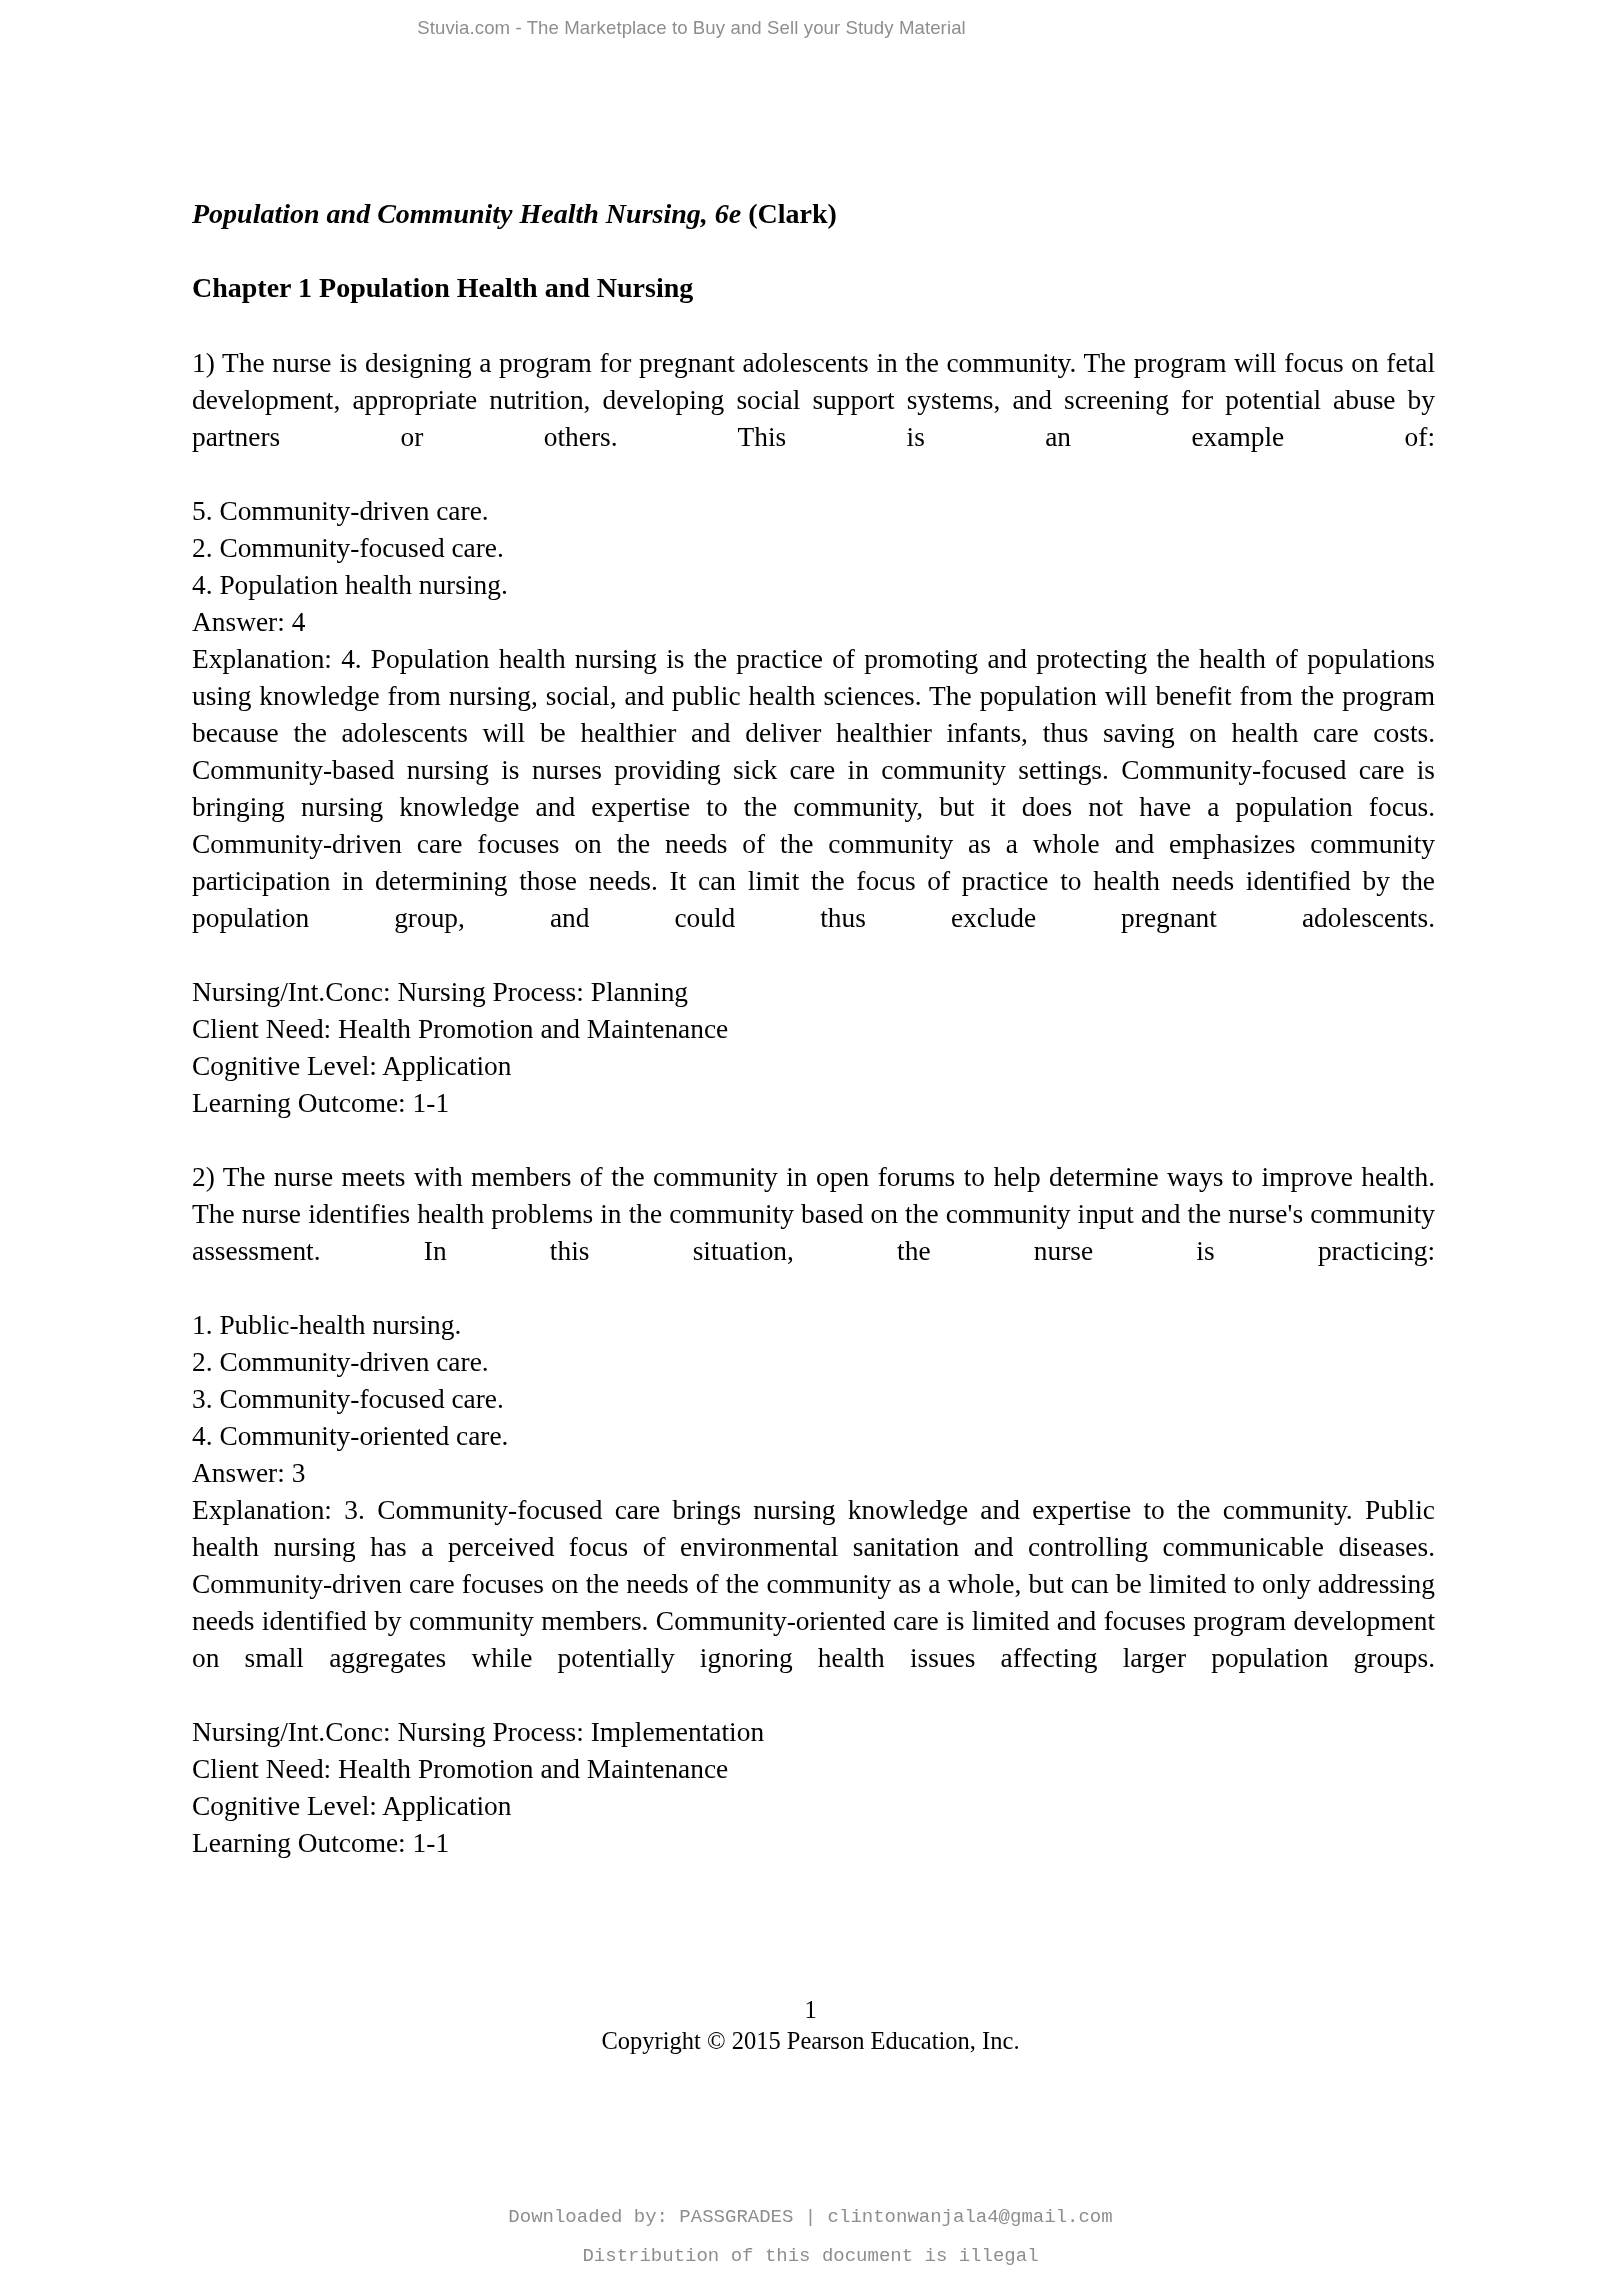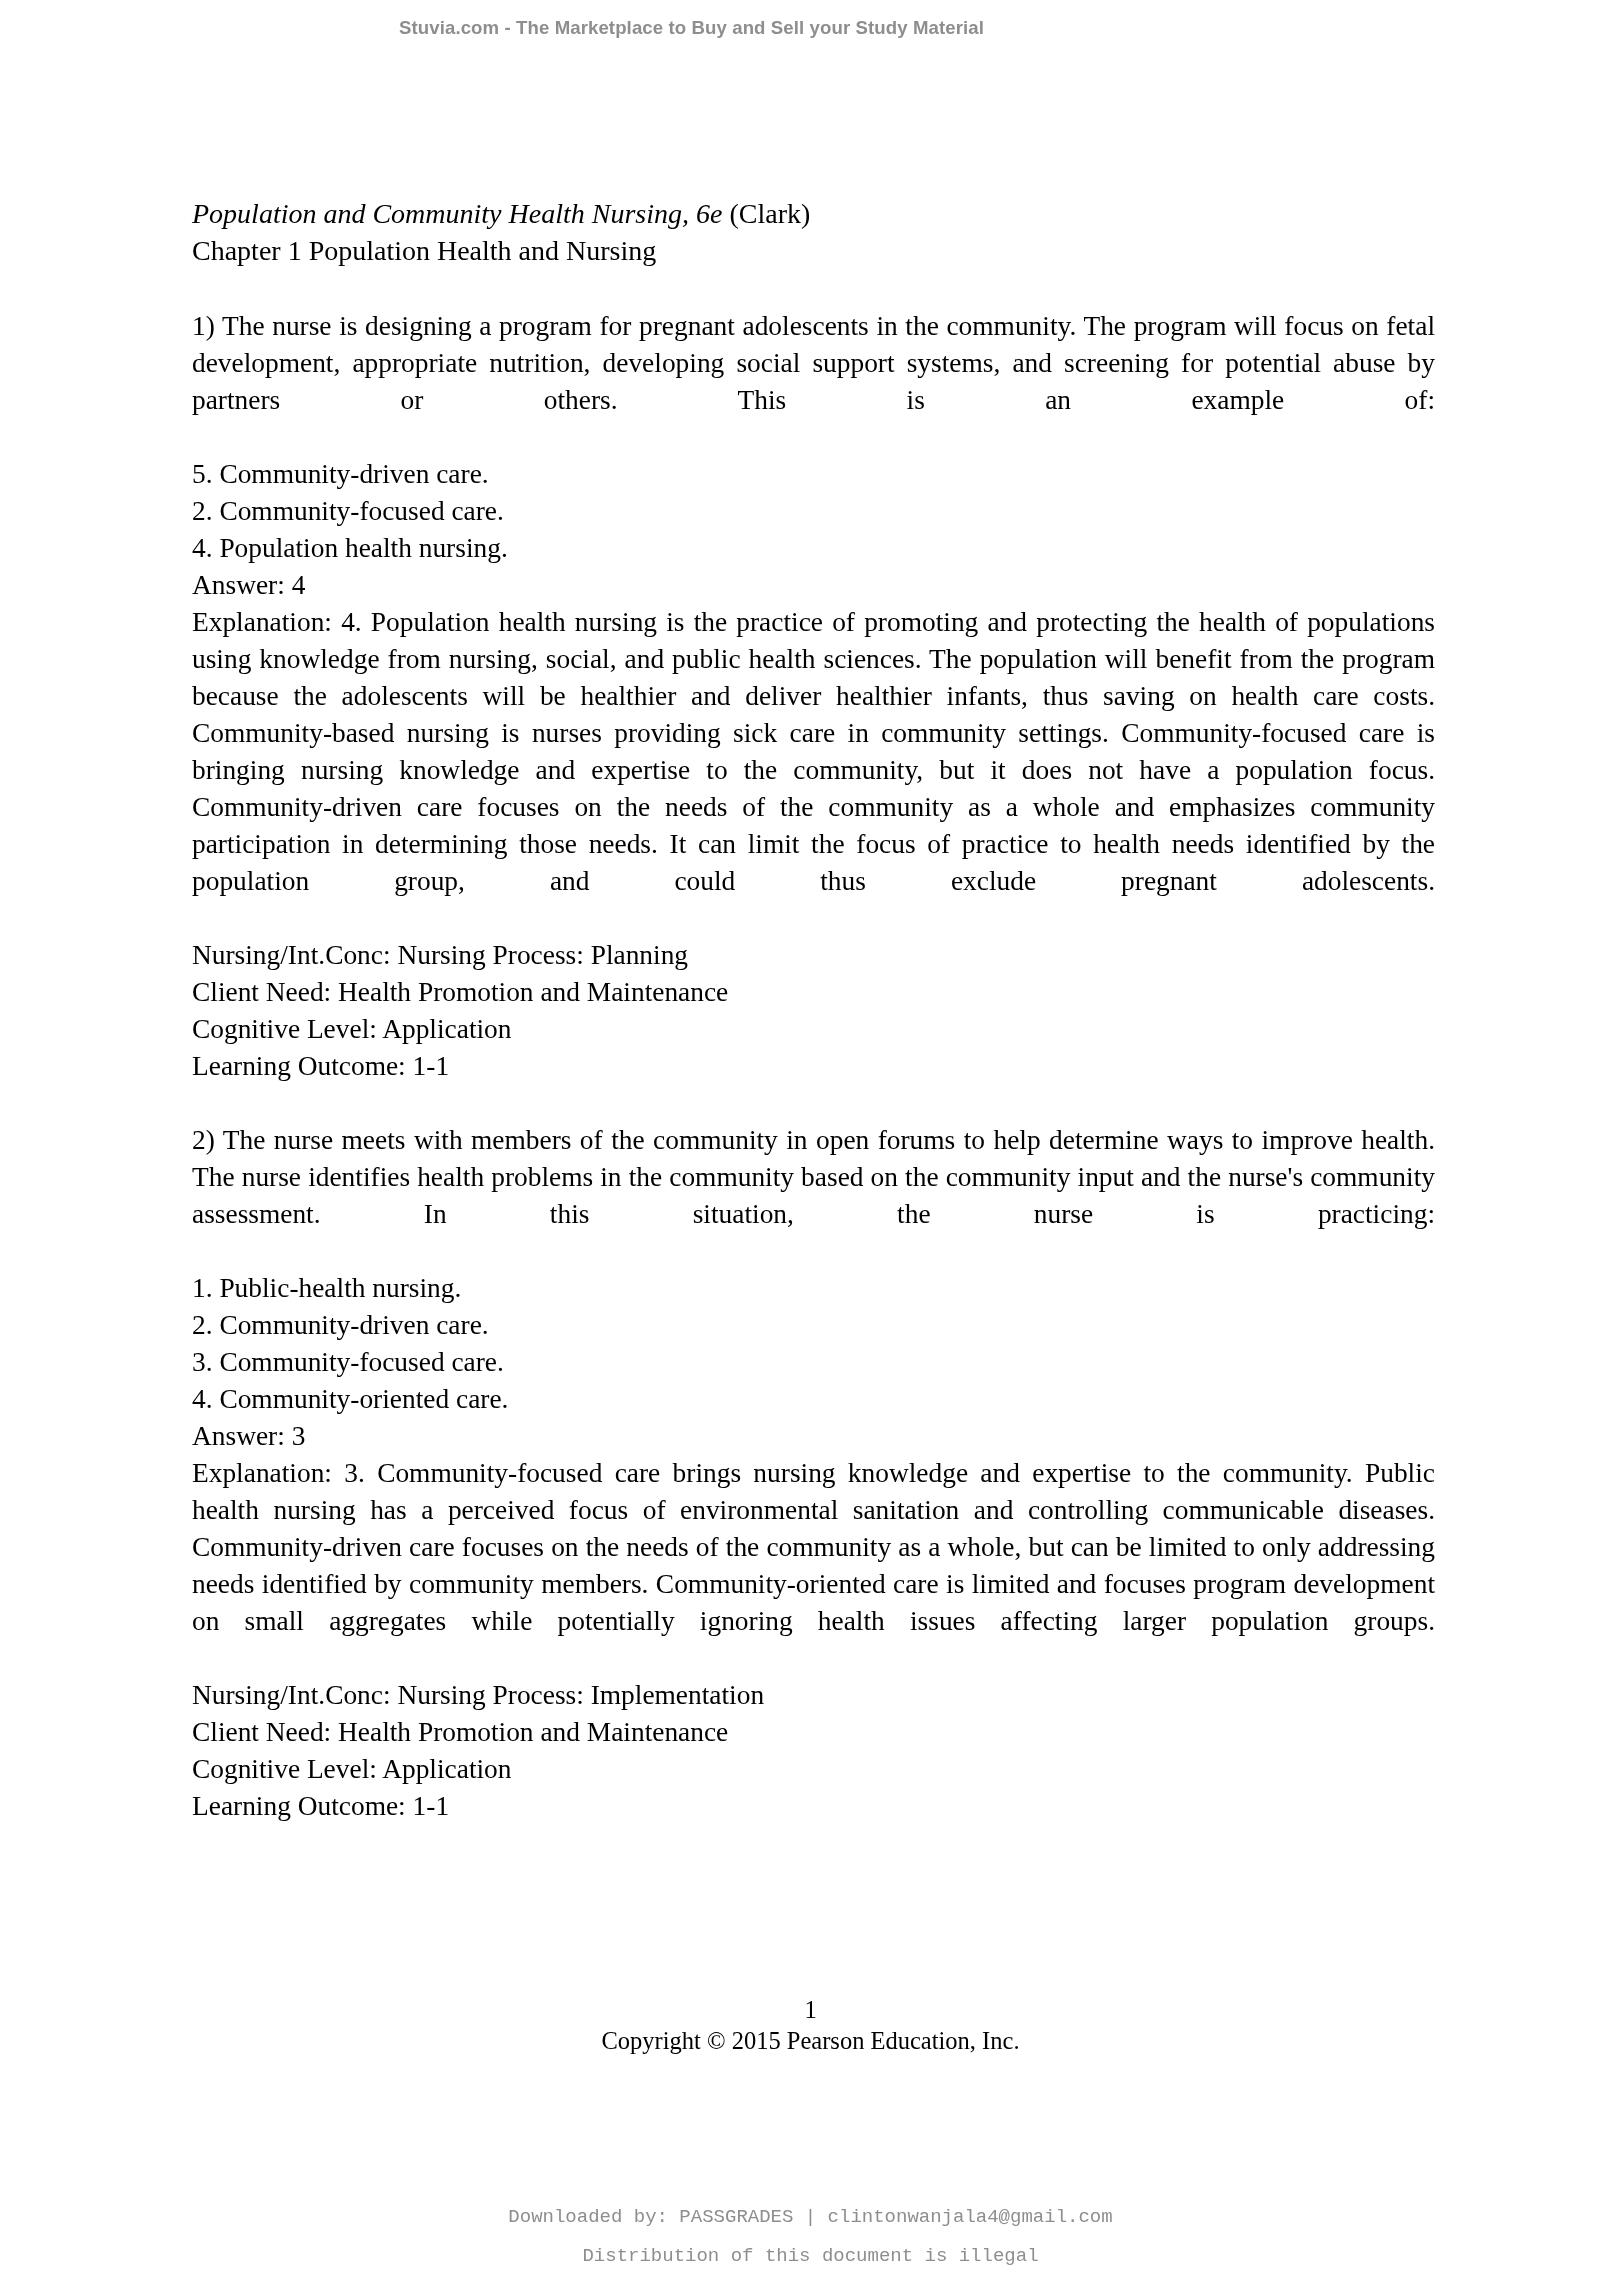--- a/index.html
+++ b/index.html
@@ -21,36 +21,36 @@
     position: absolute;
     top: 16.7px;
     left: 0;
     width: 1383px;
     text-align: center;
     font-family: "Liberation Sans", sans-serif;
     font-size: 18.6px;
     color: #8e8e8e;
     letter-spacing: 0.1px;
     white-space: nowrap;
-    font-weight: bold;
   }
 
   
   .page {
     position: absolute;
     top: 0;
     left: 192px;
     width: 1243px;
   }
 
   .doc-title-line {
     font-size: 28px;
-    font-weight: normal;
+    font-weight: bold;
     line-height: 37px;
     white-space: nowrap;
+    margin-top: 37px;
   }
   .doc-title-line .italic-part {
     font-style: italic;
   }
   #title-block {
     margin-top: 195px;
   }
 
   .qblock {
     font-size: 27.4px;

